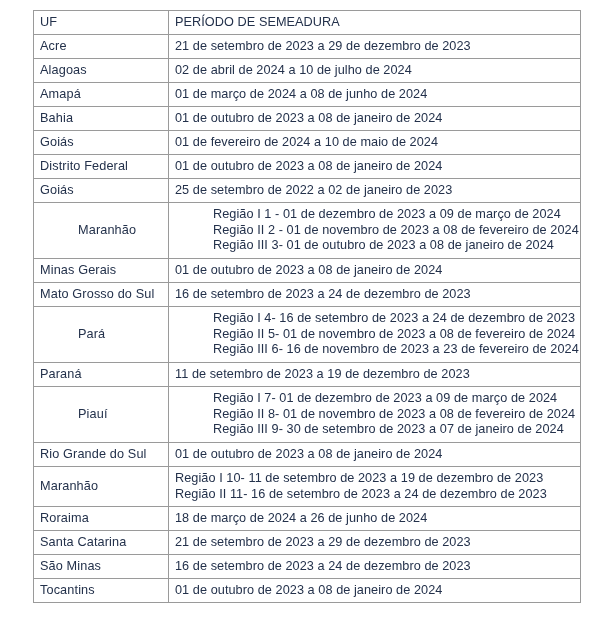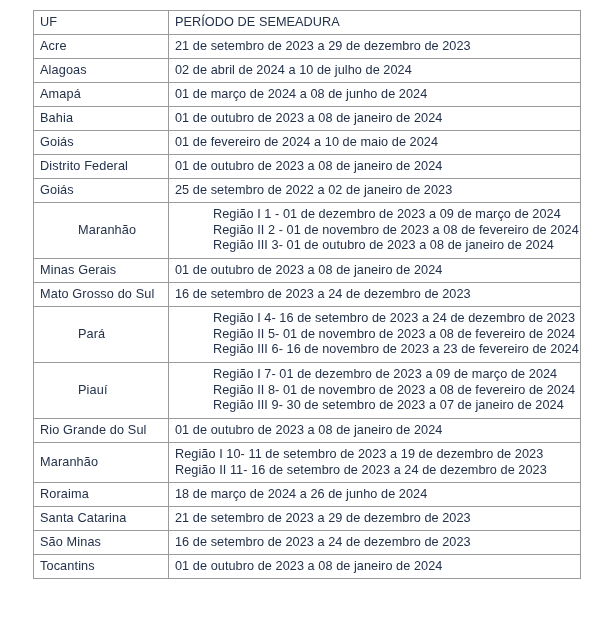--- a/index.html
+++ b/index.html
@@ -120,20 +120,24 @@
           <td class="per-cell">16 de setembro de 2023 a 24 de dezembro de 2023</td>
         </tr>
         <tr class="r-multi3">
           <td class="uf-cell">Pará</td>
           <td class="per-cell multi">
             <span class="line">Região I 4- 16 de setembro de 2023 a 24 de dezembro de 2023</span>
             <span class="line">Região II 5- 01 de novembro de 2023 a 08 de fevereiro de 2024</span>
             <span class="line">Região III 6- 16 de novembro de 2023 a 23 de fevereiro de 2024</span>
           </td>
         </tr>
+        <tr class="r-single">
+          <td class="uf-cell">Paraná</td>
+          <td class="per-cell">11 de setembro de 2023 a 19 de dezembro de 2023</td>
+        </tr>
         <tr class="r-multi3">
           <td class="uf-cell">Piauí</td>
           <td class="per-cell multi">
             <span class="line">Região I 7- 01 de dezembro de 2023 a 09 de março de 2024</span>
             <span class="line">Região II 8- 01 de novembro de 2023 a 08 de fevereiro de 2024</span>
             <span class="line">Região III 9- 30 de setembro de 2023 a 07 de janeiro de 2024</span>
           </td>
         </tr>
         <tr class="r-single">
           <td class="uf-cell">Rio Grande do Sul</td>

